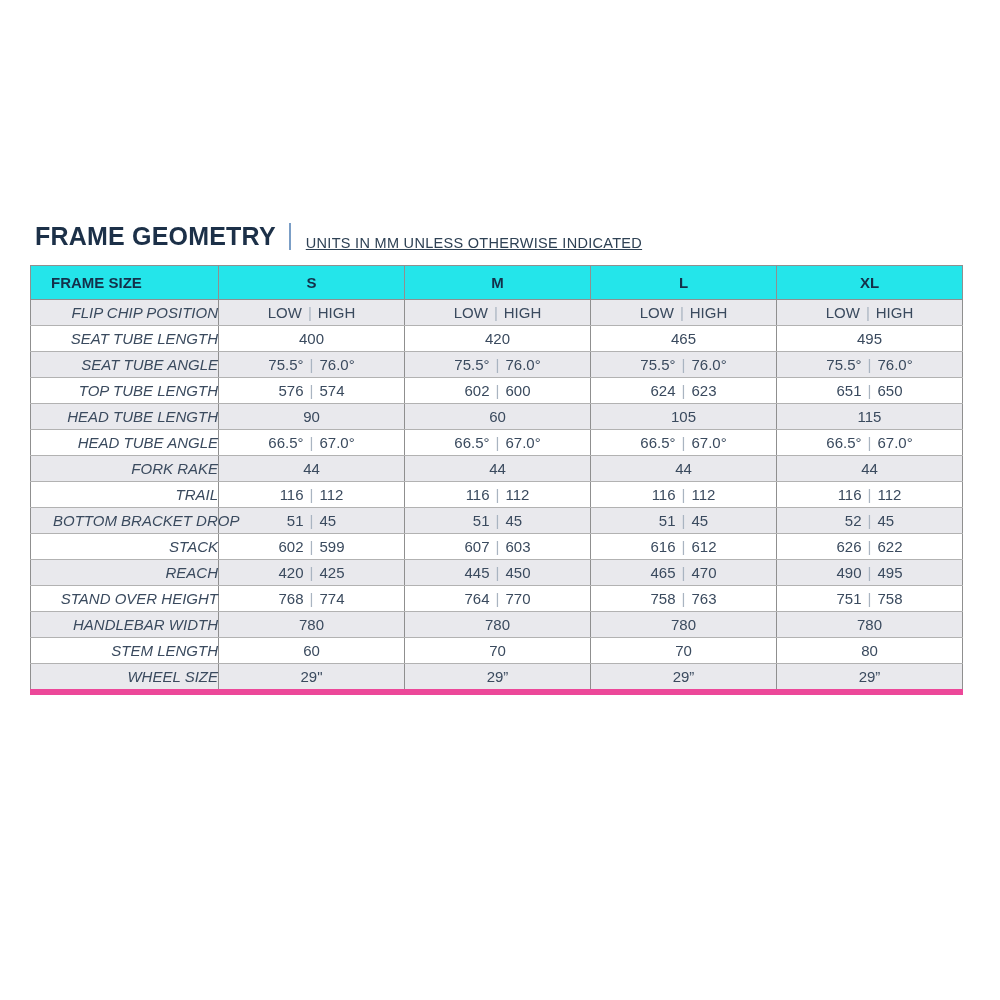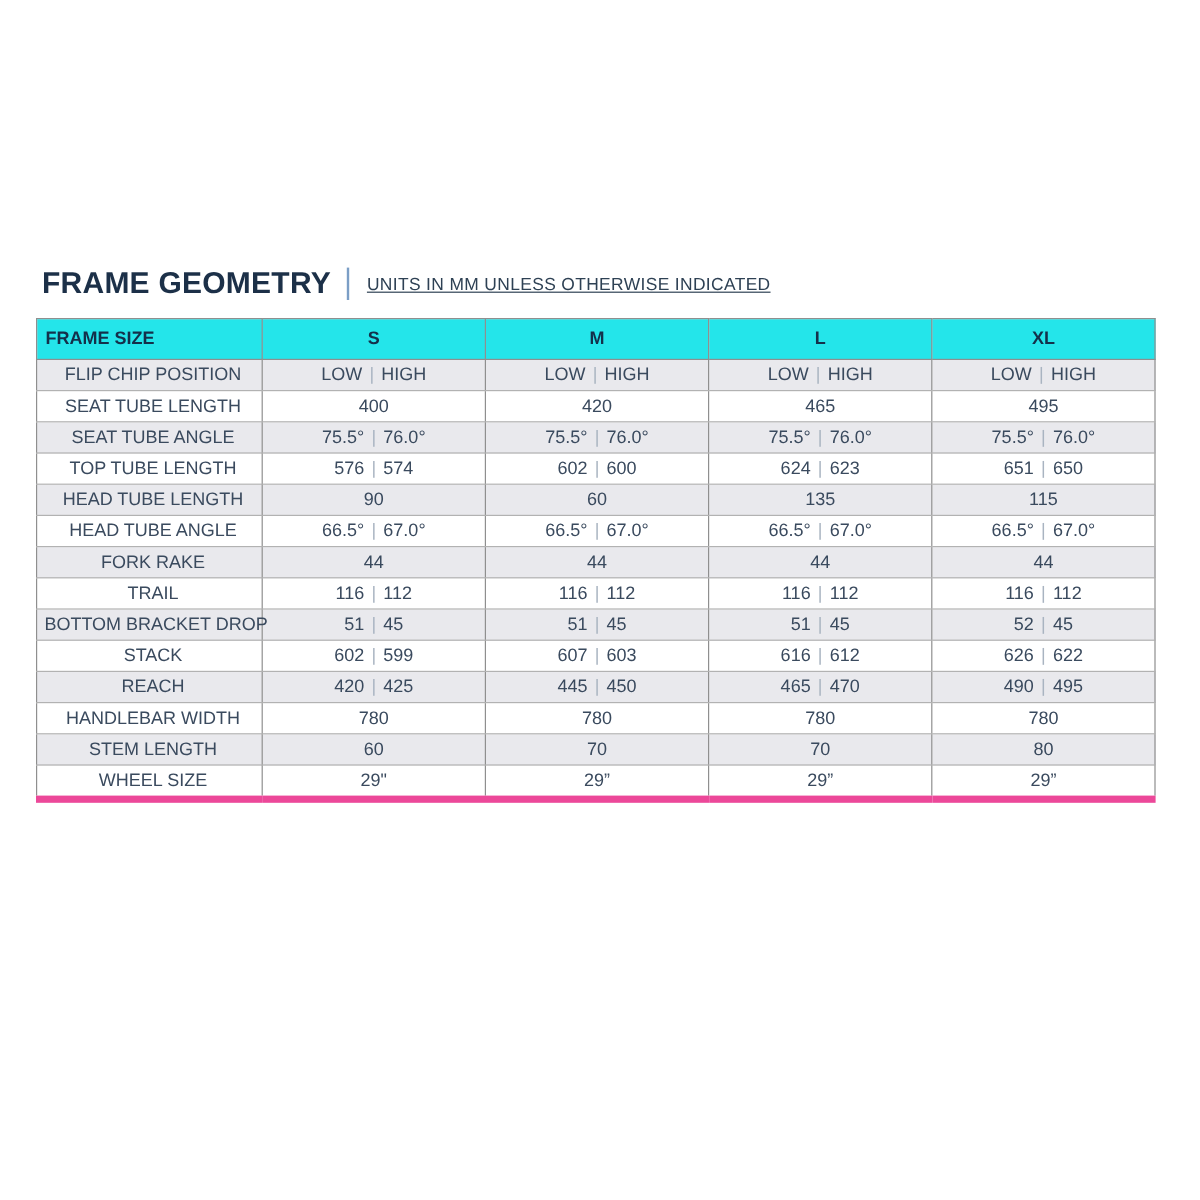--- a/index.html
+++ b/index.html
@@ -13,21 +13,21 @@
     width: 1000px;
     height: 1000px;
     background: #ffffff;
     overflow: hidden;
   }
   .header-block {
     position: absolute;
     left: 35px;
     top: 222px;
     display: flex;
-    align-items: center;
+    align-items: flex-end;
   }
   .page-title {
     font-size: 25px;
     font-weight: bold;
     color: #1c3048;
     letter-spacing: 0.2px;
     white-space: nowrap;
   }
   .title-divider {
     width: 2px;
@@ -58,38 +58,39 @@
     background: #24e5ea;
     color: #14304a;
     font-weight: bold;
     height: 33px;
     text-align: center;
     border: 1px solid #8f8f8f;
     padding: 0;
   }
   .geo-table th.frame-size {
     text-align: left;
-    padding-left: 7px;
+    padding-left: 20px;
   }
   .geo-table td {
     height: 25px;
     color: #3a4a5e;
     border-left: 1px solid #8f8f8f;
     border-right: 1px solid #8f8f8f;
     border-top: 1px solid #b2b2b2;
     border-bottom: 1px solid #b2b2b2;
     padding: 0;
     background: #ffffff;
   }
   .geo-table tbody tr:last-child td { border-bottom: 6px solid #ec4899; }
   .geo-table tbody tr:nth-child(odd) td { background: #e9e9ed; }
   .geo-table td.label {
-    text-align: center;
-    padding-left: 6px;
-    white-space: nowrap;
+    text-align: right;
+    padding-left: 22px;
+    white-space: nowrap;
+    font-style: italic;
   }
   .geo-table td.val {
     text-align: center;
     white-space: nowrap;
   }
   .sep {
     color: #a9b4c1;
     padding: 0 6px;
   }
 </style>
@@ -147,21 +148,21 @@
           <td class="label">TOP TUBE LENGTH</td>
           <td class="val">576<span class="sep">|</span>574</td>
           <td class="val">602<span class="sep">|</span>600</td>
           <td class="val">624<span class="sep">|</span>623</td>
           <td class="val">651<span class="sep">|</span>650</td>
         </tr>
         <tr>
           <td class="label">HEAD TUBE LENGTH</td>
           <td class="val">90</td>
           <td class="val">60</td>
-          <td class="val">135</td>
+          <td class="val">105</td>
           <td class="val">115</td>
         </tr>
         <tr>
           <td class="label">HEAD TUBE ANGLE</td>
           <td class="val">66.5°<span class="sep">|</span>67.0°</td>
           <td class="val">66.5°<span class="sep">|</span>67.0°</td>
           <td class="val">66.5°<span class="sep">|</span>67.0°</td>
           <td class="val">66.5°<span class="sep">|</span>67.0°</td>
         </tr>
         <tr>
@@ -193,20 +194,27 @@
           <td class="val">626<span class="sep">|</span>622</td>
         </tr>
         <tr>
           <td class="label">REACH</td>
           <td class="val">420<span class="sep">|</span>425</td>
           <td class="val">445<span class="sep">|</span>450</td>
           <td class="val">465<span class="sep">|</span>470</td>
           <td class="val">490<span class="sep">|</span>495</td>
         </tr>
         <tr>
+          <td class="label">STAND OVER HEIGHT</td>
+          <td class="val">768<span class="sep">|</span>774</td>
+          <td class="val">764<span class="sep">|</span>770</td>
+          <td class="val">758<span class="sep">|</span>763</td>
+          <td class="val">751<span class="sep">|</span>758</td>
+        </tr>
+        <tr>
           <td class="label">HANDLEBAR WIDTH</td>
           <td class="val">780</td>
           <td class="val">780</td>
           <td class="val">780</td>
           <td class="val">780</td>
         </tr>
         <tr>
           <td class="label">STEM LENGTH</td>
           <td class="val">60</td>
           <td class="val">70</td>

